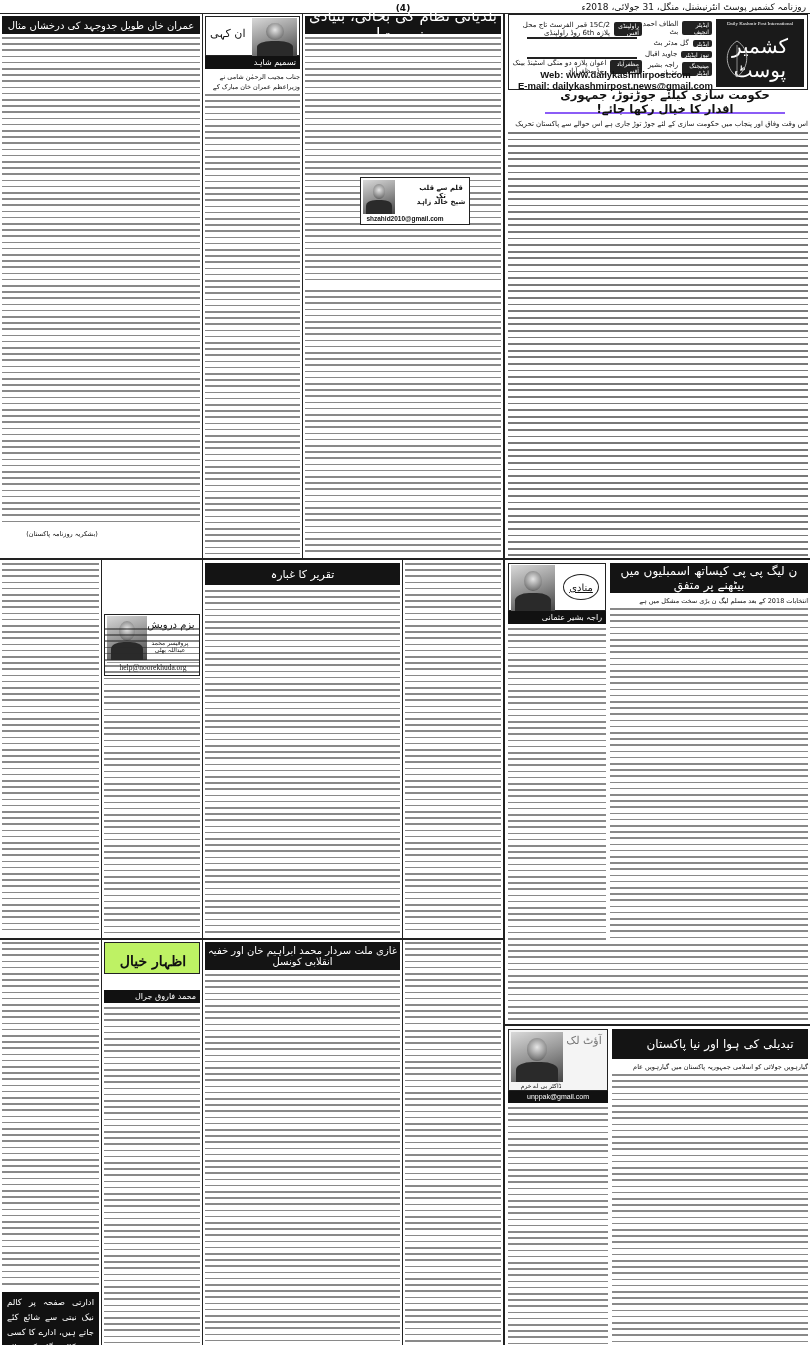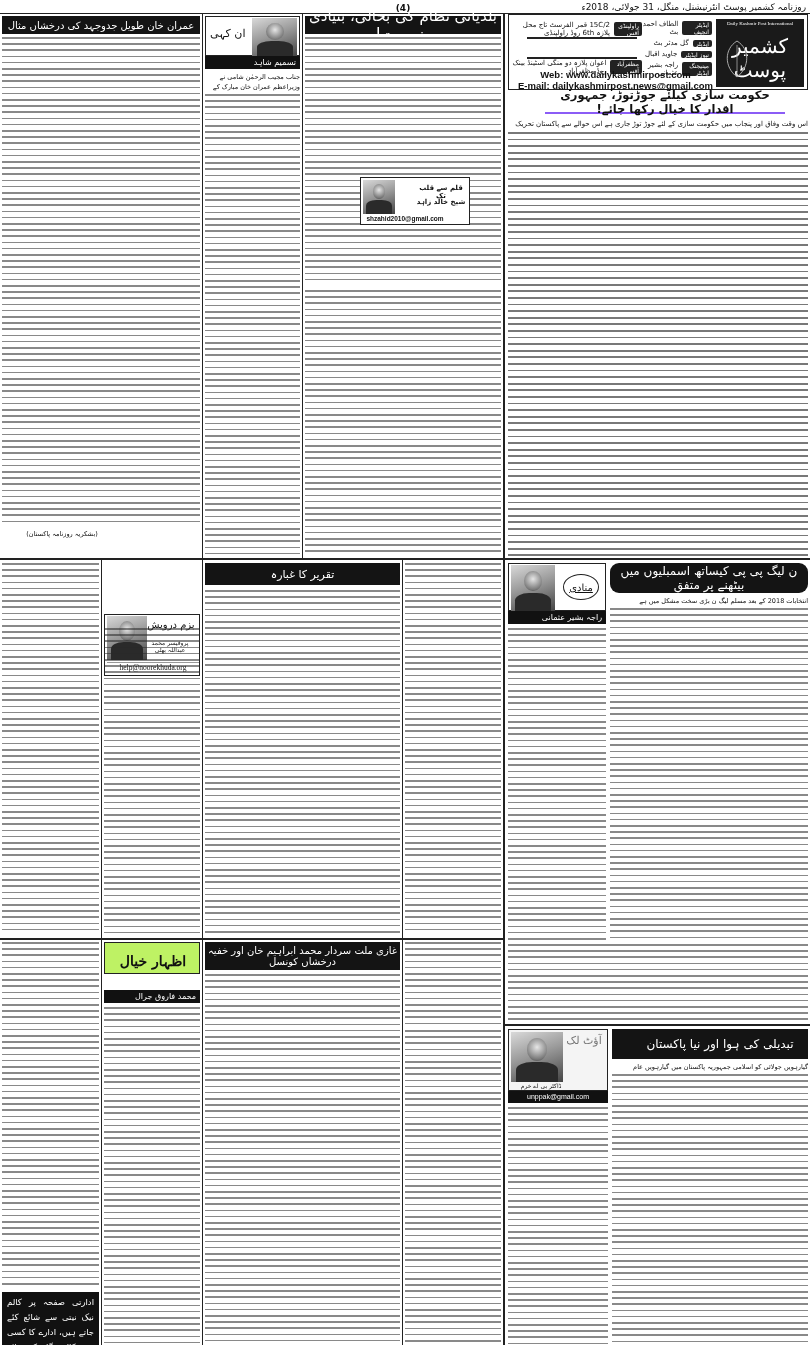--- a/index.html
+++ b/index.html
@@ -125,21 +125,21 @@
 <div class="abs rule" style="left:0;top:558px;width:810px;height:2px;"></div>
 
 <div class="abs boxed" style="left:508px;top:563px;width:98px;height:48px;background:#fff;">
   <div class="abs photo" style="left:2px;top:1px;width:44px;height:46px;">
       <div class="face"></div>
       <div class="shoulders"></div>
     </div>
   <div class="abs column-name rtl" style="right:6px;top:10px;width:36px;height:26px;border:1.5px solid #222;border-radius:50%;font-size:10px;display:flex;align-items:center;justify-content:center;text-decoration:underline;">منادی</div>
 </div>
 <div class="abs caption-bar" style="left:508px;top:611px;width:98px;height:13px;">راجہ بشیر عثمانی</div>
-<div class="abs head-black" style="left:610px;top:563px;width:198px;height:30px;font-size:12px;border-radius:9px;">ن لیگ پی پی کیساتھ اسمبلیوں میں بیٹھنے پر متفق</div>
+<div class="abs head-black" style="left:610px;top:563px;width:198px;height:30px;font-size:12px;">ن لیگ پی پی کیساتھ اسمبلیوں میں بیٹھنے پر متفق</div>
 <div class="abs rtl" style="left:610px;top:596px;width:198px;font-size:6.5px;line-height:10px;height:10px;overflow:hidden;text-align:right;">انتخابات 2018 کے بعد مسلم لیگ ن بڑی سخت مشکل میں ہے</div>
 <div class="abs text-block" style="left:610px;top:608px;width:198px;height:332px;"></div>
 <div class="abs text-block" style="left:508px;top:628px;width:98px;height:312px;"></div>
 
 <div class="abs vrule" style="left:503px;top:560px;width:2px;height:785px;"></div>
 <div class="abs text-block" style="left:405px;top:563px;width:96px;height:372px;"></div>
 
 <div class="abs vrule" style="left:402px;top:560px;width:1px;height:378px;"></div>
 <div class="abs head-black" style="left:205px;top:563px;width:195px;height:22px;font-size:11px;">تقریر کا غبارہ</div>
 <div class="abs text-block" style="left:205px;top:590px;width:195px;height:345px;"></div>
@@ -172,21 +172,21 @@
     </div>
   <div class="abs column-name rtl" style="right:3px;top:4px;width:40px;text-align:center;color:#777;">آؤٹ لک</div>
   <div class="abs rtl" style="left:2px;top:52px;width:60px;text-align:center;font-size:6px;">ڈاکٹر بی اے خرم</div>
 </div>
 <div class="abs caption-bar" style="left:508px;top:1091px;width:100px;height:12px;font-size:7px;text-align:center;direction:ltr;font-family:'Liberation Sans',sans-serif;">unppak@gmail.com</div>
 <div class="abs text-block" style="left:508px;top:1107px;width:100px;height:237px;"></div>
 <div class="abs text-block" style="left:405px;top:1030px;width:96px;height:314px;"></div>
 <div class="abs text-block" style="left:405px;top:942px;width:96px;height:84px;"></div>
 
 <div class="abs vrule" style="left:402px;top:940px;width:1px;height:405px;"></div>
-<div class="abs head-black" style="left:205px;top:942px;width:195px;height:28px;font-size:10px;">غازی ملت سردار محمد ابراہیم خان اور خفیہ درخشاں کونسل</div>
+<div class="abs head-black" style="left:205px;top:942px;width:195px;height:28px;font-size:10px;">غازی ملت سردار محمد ابراہیم خان اور خفیہ انقلابی کونسل</div>
 <div class="abs text-block" style="left:205px;top:974px;width:195px;height:370px;"></div>
 <div class="abs vrule" style="left:202px;top:940px;width:1px;height:405px;"></div>
 
 <div class="abs boxed" style="left:104px;top:942px;width:96px;height:32px;background:#bef264;text-decoration:underline;">
   <div class="abs column-name rtl" style="left:4px;top:10px;width:88px;text-align:center;font-size:14px;font-weight:bold;">اظہار خیال</div>
 </div>
 <div class="abs caption-bar" style="left:104px;top:990px;width:96px;height:13px;">محمد فاروق جرال</div>
 <div class="abs text-block" style="left:104px;top:1007px;width:96px;height:337px;"></div>
 <div class="abs vrule" style="left:101px;top:940px;width:1px;height:405px;"></div>
 <div class="abs text-block" style="left:2px;top:942px;width:97px;height:344px;"></div>

